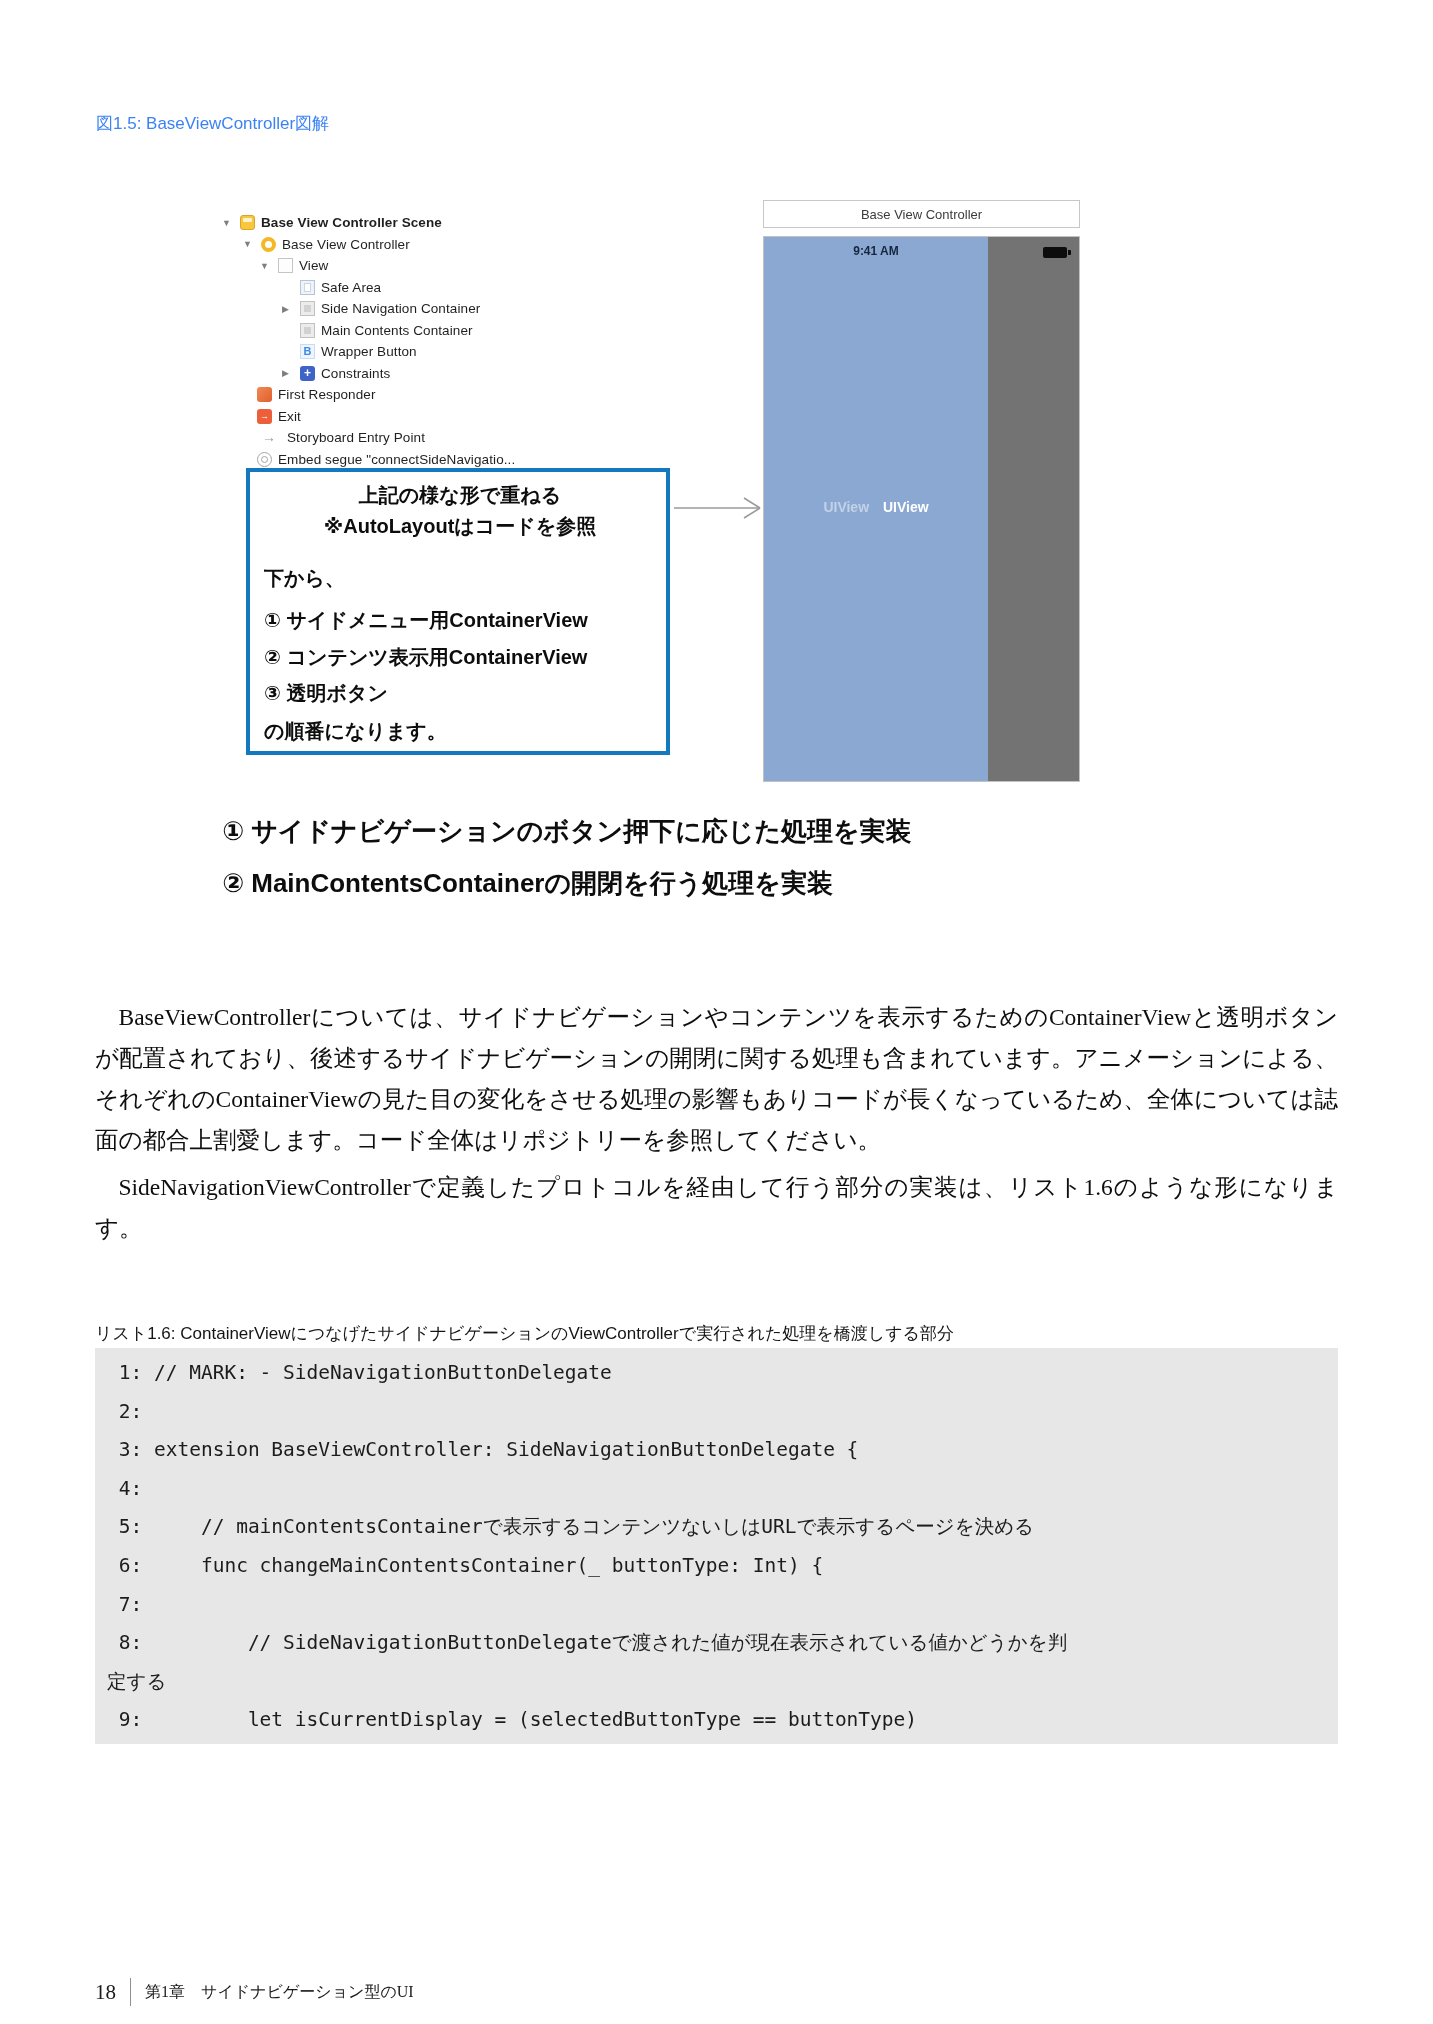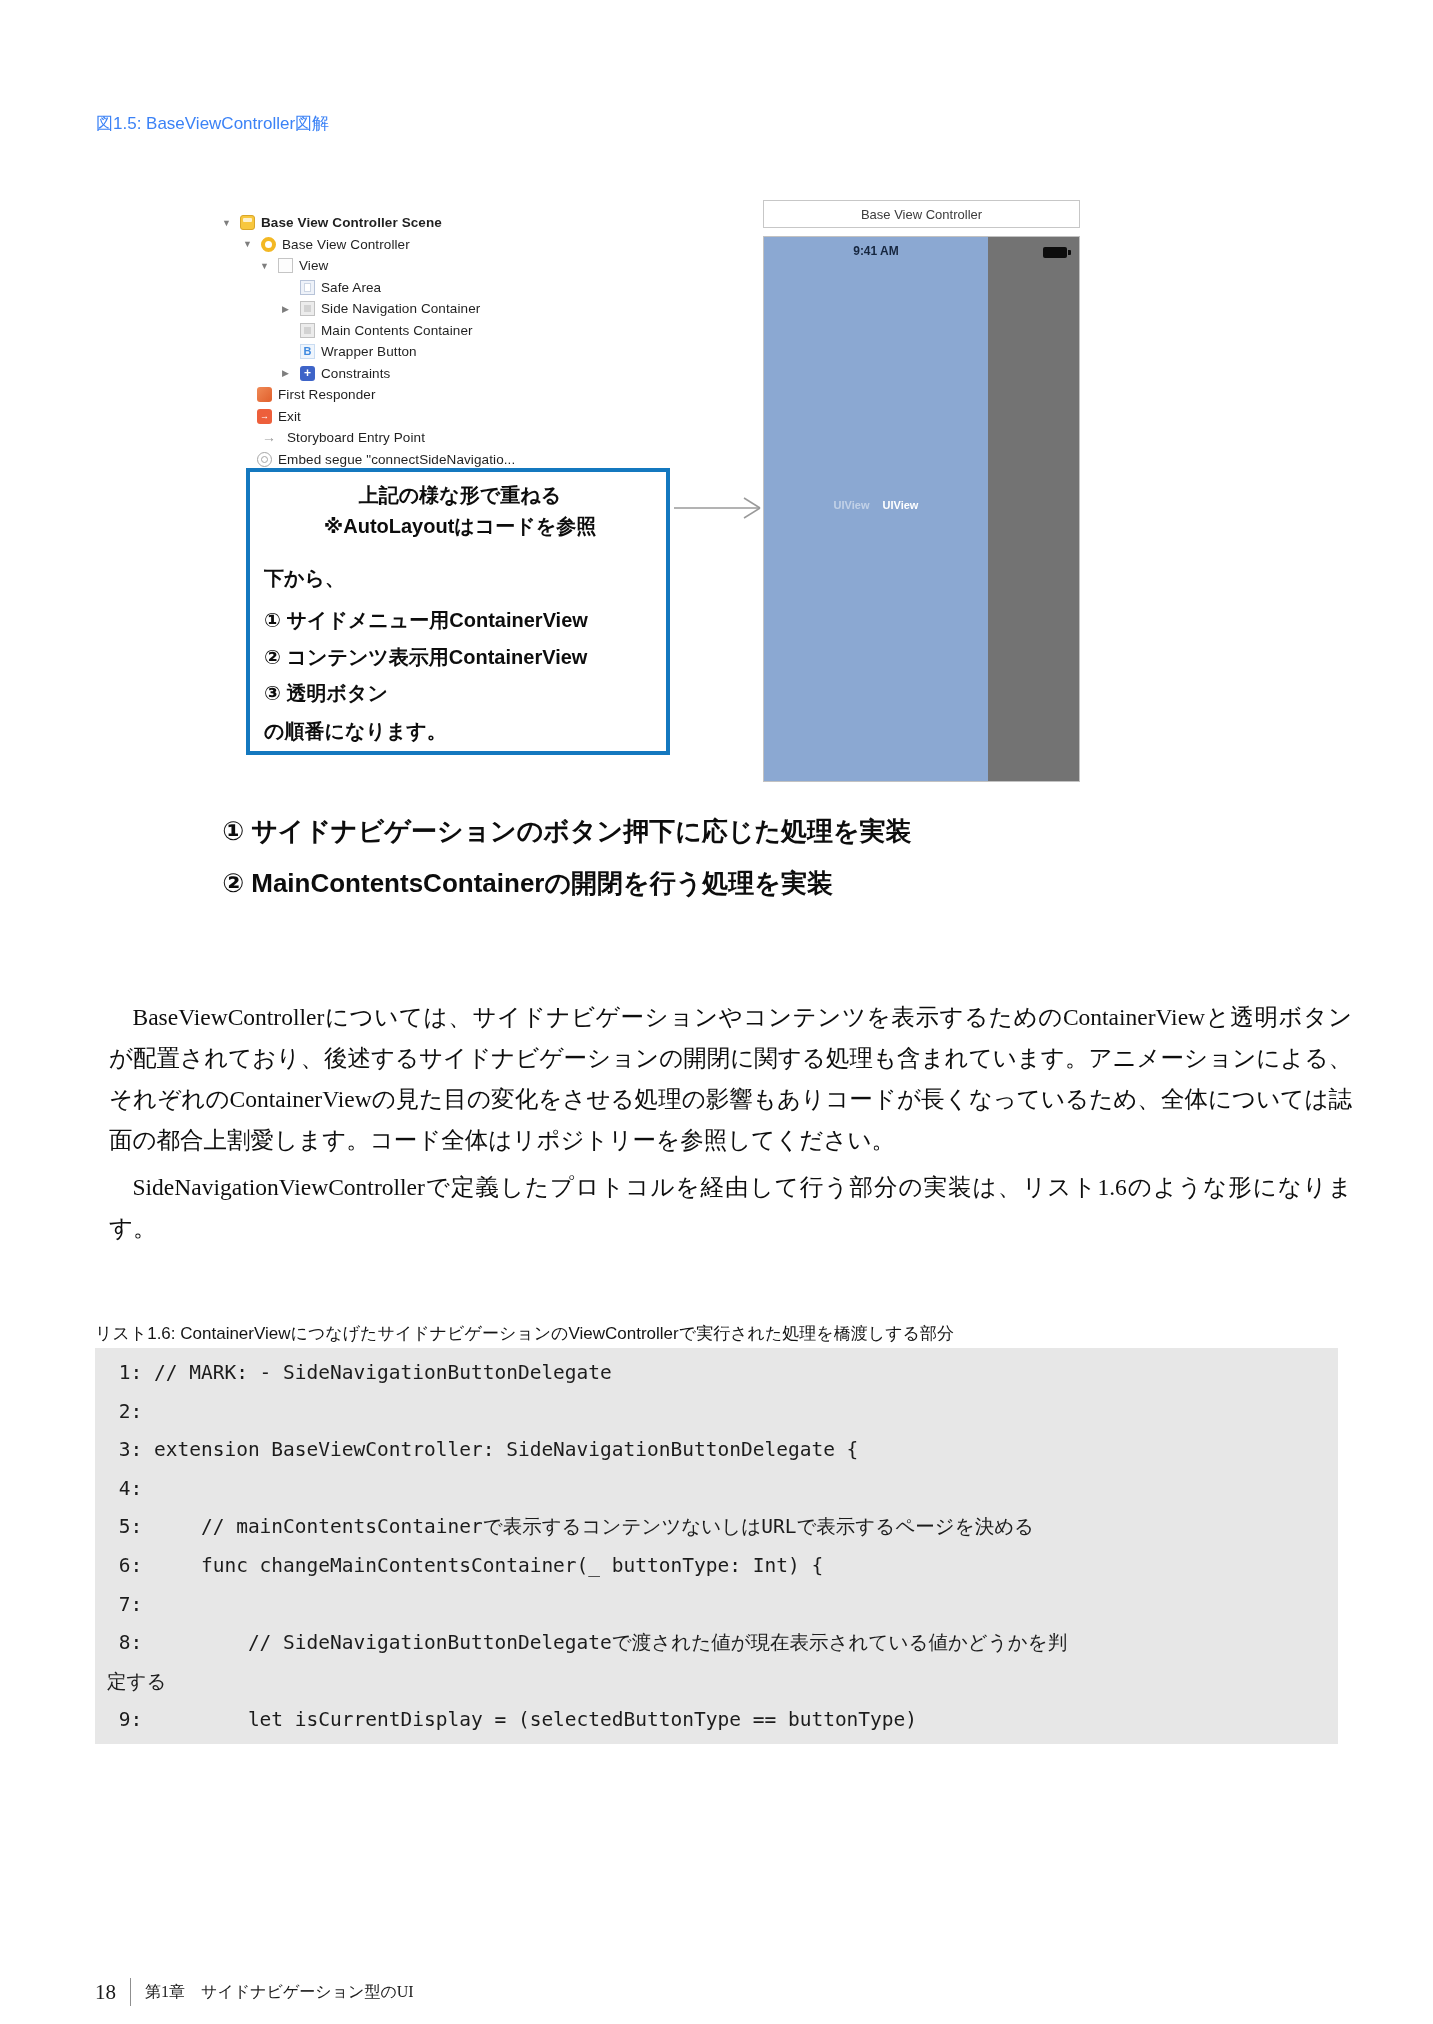--- a/index.html
+++ b/index.html
@@ -44,30 +44,30 @@
   
   .phone-title{position:absolute;left:763px;top:200px;width:317px;height:28px;background:#fff;
                border:1px solid #c7c7c7;box-sizing:border-box;display:flex;align-items:center;justify-content:center;
                font-size:13px;color:#3c3c3c;}
   .phone-body{position:absolute;left:763px;top:236px;width:317px;height:546px;background:#737373;
               border:1px solid #c2c2c2;box-sizing:border-box;}
   .phone-dark{position:absolute;left:0;top:0;width:224px;height:100%;background:#8ba8d2;}
   .status-time{position:absolute;left:0;top:7px;width:224px;text-align:center;font-size:12px;font-weight:700;color:#16263f;}
   .battery{position:absolute;right:12px;top:10px;width:24px;height:11px;background:#0d0d0d;border-radius:2px;}
   .battery::after{content:"";position:absolute;right:-4px;top:3px;width:3px;height:5px;background:#0d0d0d;border-radius:0 1px 1px 0;}
-  .uiview-labels{position:absolute;left:0;top:262px;width:224px;text-align:center;font-size:11px;font-weight:700;}
+  .uiview-labels{position:absolute;left:0;top:262px;width:224px;text-align:center;font-size:14px;font-weight:700;}
   .uiview-back{color:rgba(255,255,255,.48);margin-right:10px;}
   .uiview-front{color:#ffffff;}
 
   
   .note{position:absolute;left:222px;font-size:26px;font-weight:700;color:#0d0d0d;white-space:nowrap;}
   .note1{top:814px;} .note2{top:866px;}
 
   
-  .body-text{position:absolute;left:109px;top:997px;width:1243px;
+  .body-text{position:absolute;left:95px;top:997px;width:1243px;
              font-family:"Liberation Serif","DejaVu Serif",serif;font-size:23.5px;line-height:41px;color:#0e0e0e;}
   .body-text p{margin:0;text-align:justify;text-indent:1em;}
   .body-text p + p{margin-top:6px;}
 
   
   .listing-caption{position:absolute;left:95px;top:1322px;font-size:17px;color:#141414;}
   .code-block{position:absolute;left:95px;top:1348px;width:1243px;height:396px;background:#e7e7e7;
               box-sizing:border-box;padding:6px 10px 0 12px;}
   .code-line{font-family:"DejaVu Sans Mono","Liberation Mono",monospace;font-size:19.5px;line-height:38.6px;
              white-space:pre;color:#1c1c1c;}

